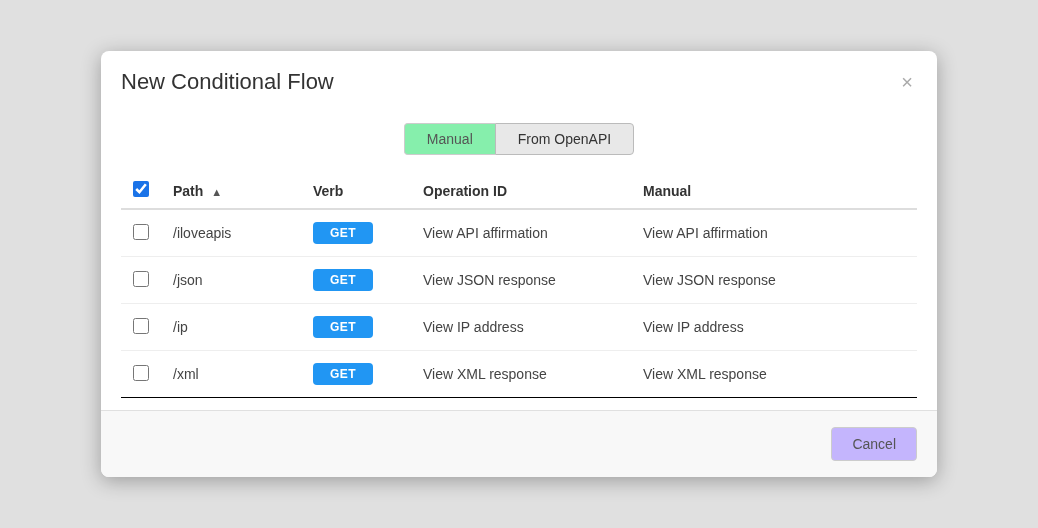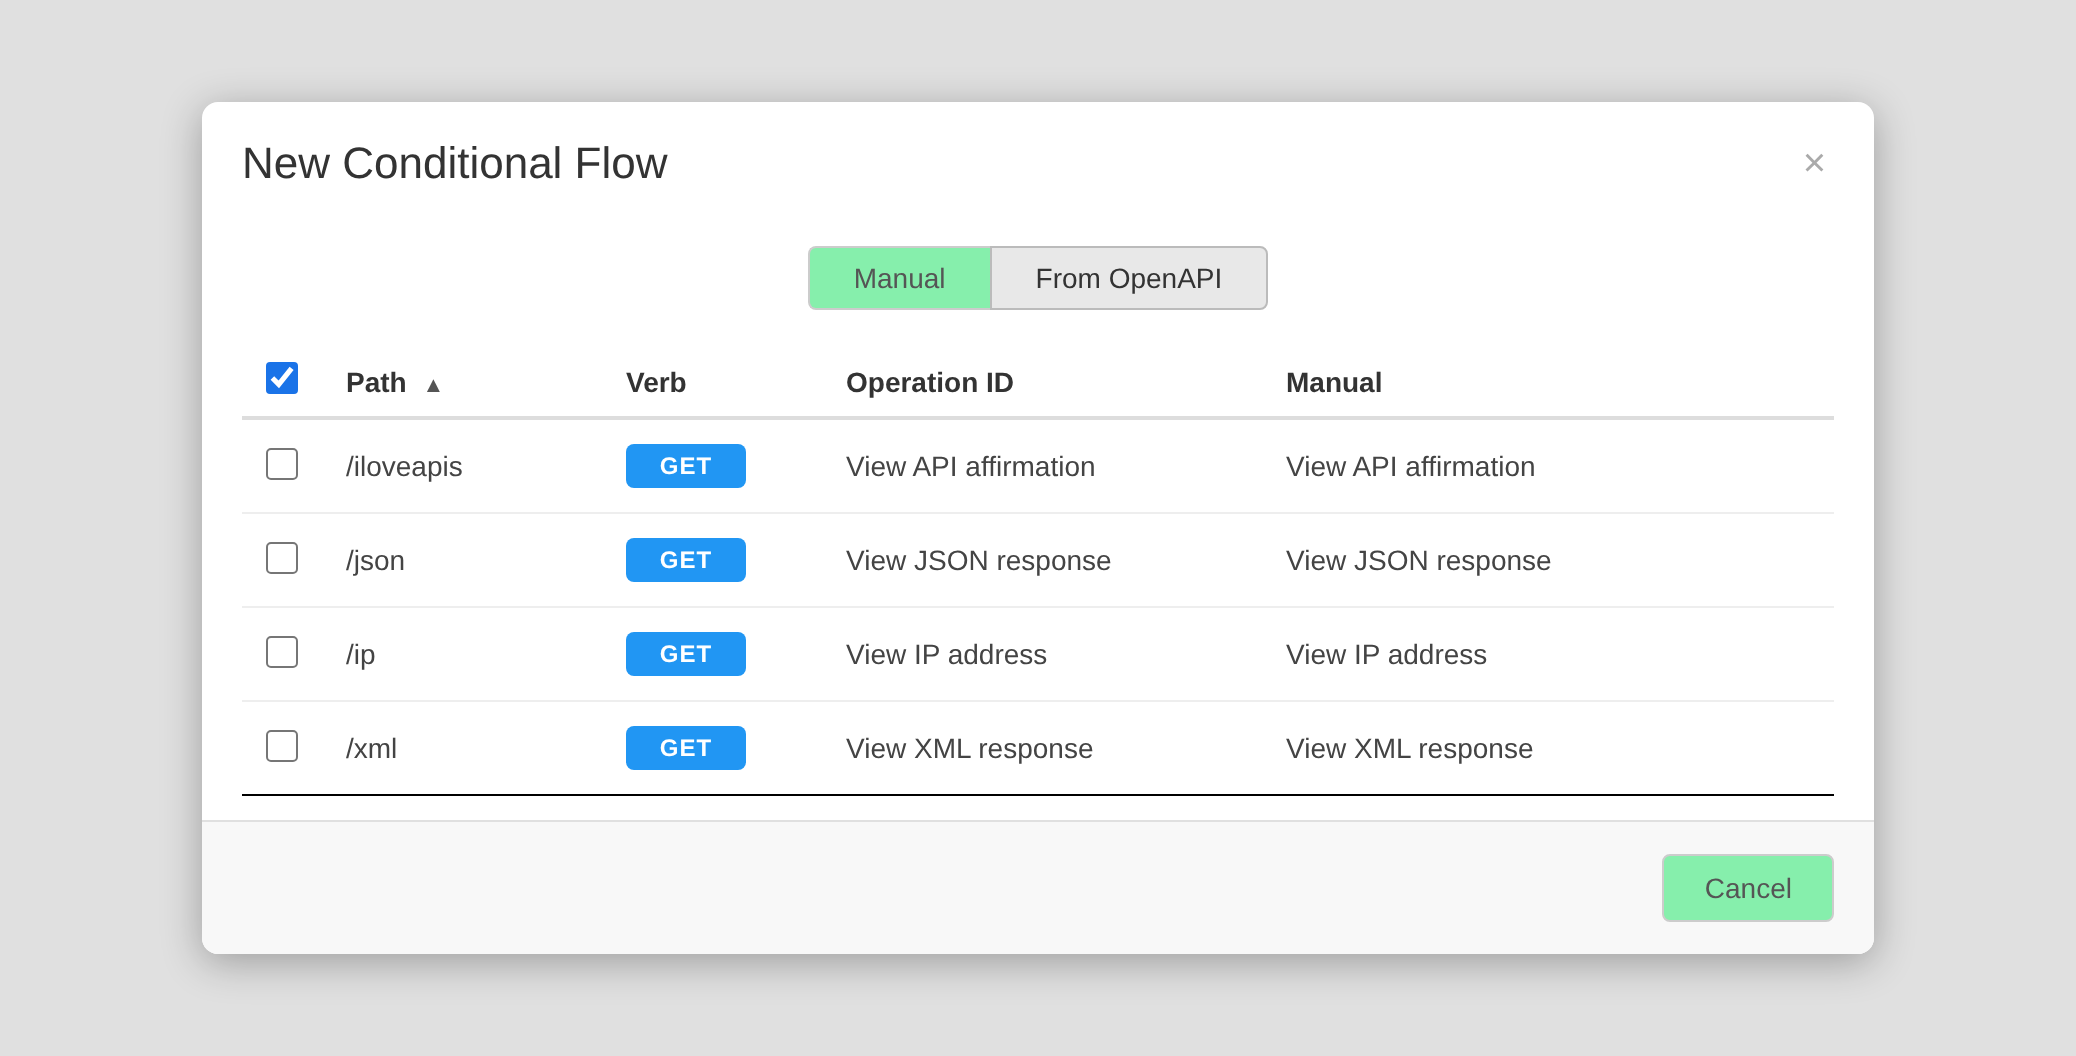--- a/index.html
+++ b/index.html
@@ -150,21 +150,21 @@
       display: flex;
       justify-content: flex-end;
       align-items: center;
       padding: 16px 20px;
       gap: 10px;
       background: #f8f8f8;
       border-top: 1px solid #e0e0e0;
       margin-top: 12px;
     }
     .cancel-btn {
-      background: #86efac;
+      background: #c4b5fd;
       border: 1px solid #cccccc;
       color: #555555;
       padding: 8px 20px;
       border-radius: 4px;
       font-size: 14px;
       cursor: pointer;
     }
     .add-btn {
       background: #2196F3;
       border: none;

